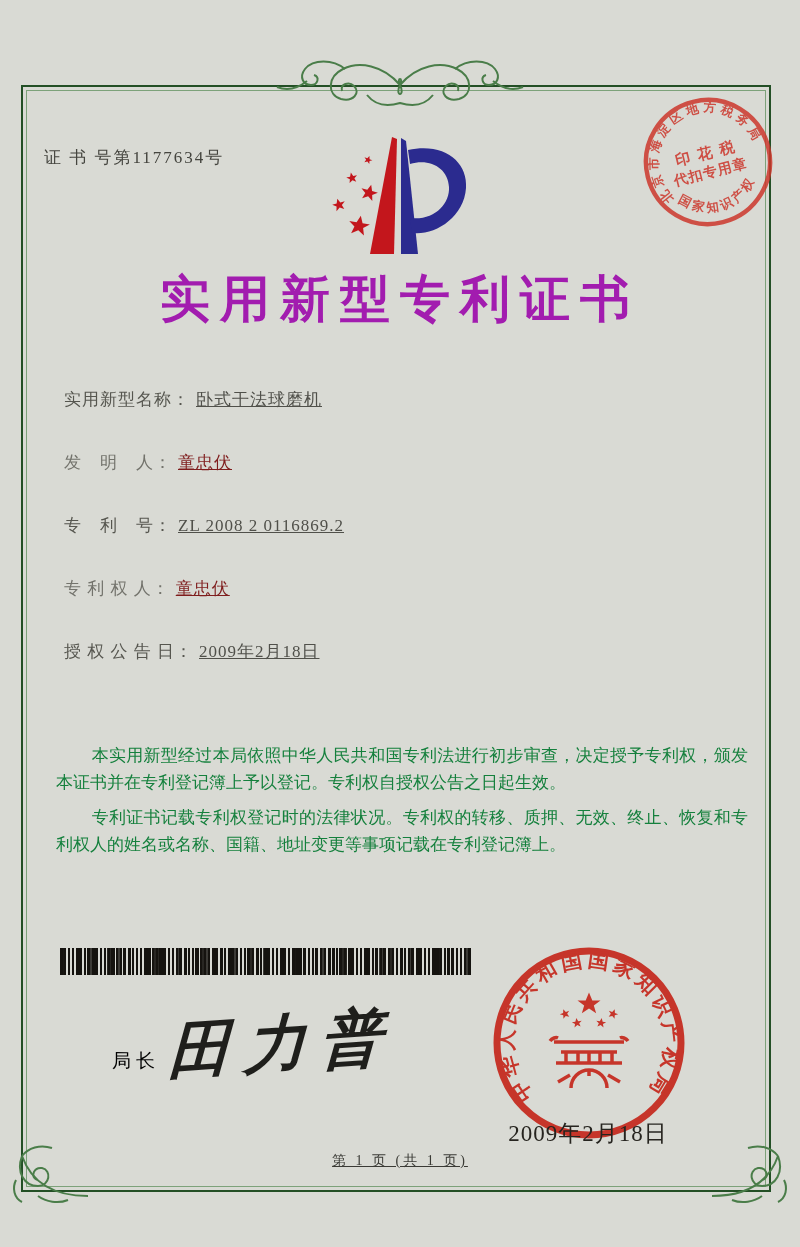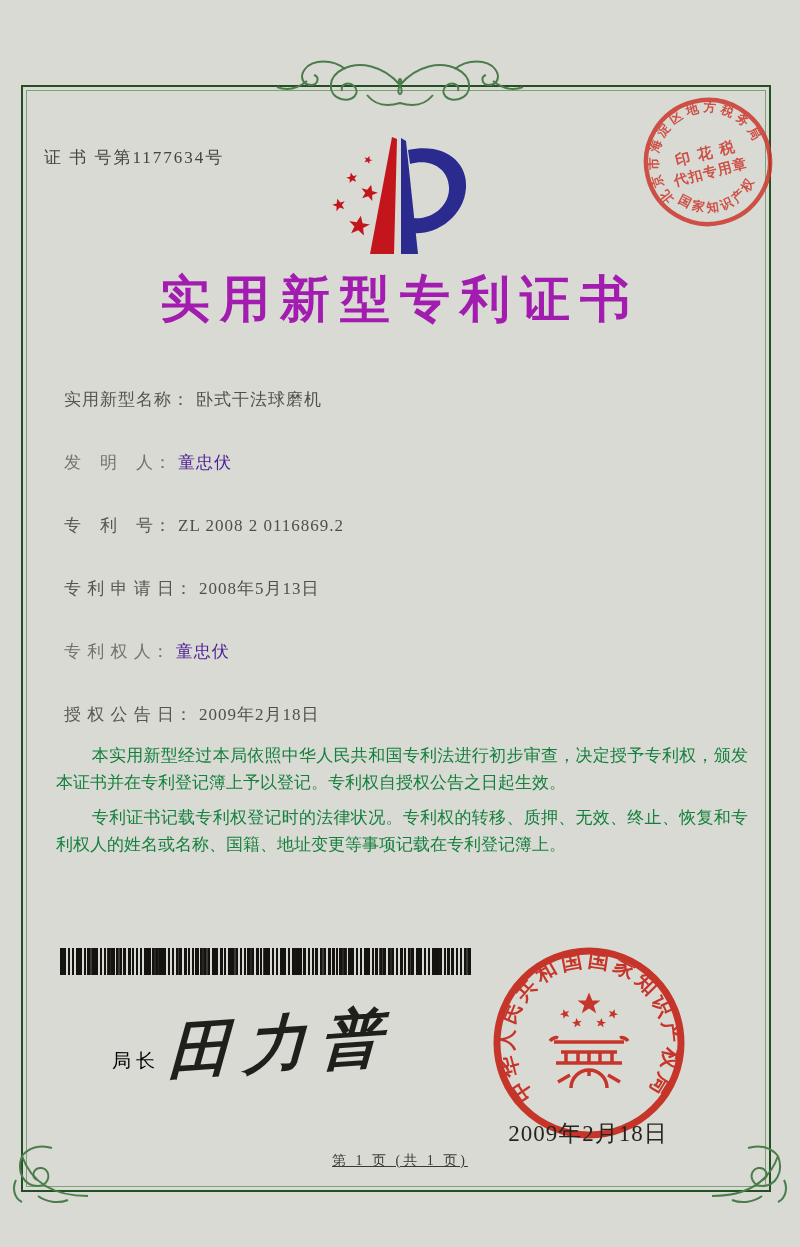--- a/index.html
+++ b/index.html
@@ -33,23 +33,23 @@
   .logo{position:absolute;left:322px;top:134px;width:156px;height:124px;}
 
   .title{
     position:absolute;left:0;right:0;top:266px;
     text-align:center;font-size:50px;font-weight:700;
     letter-spacing:10px;color:#a21caf;
   }
 
   .fields{position:absolute;left:64px;top:388px;width:660px;}
   .field-row{height:20px;margin-bottom:43px;font-size:17px;color:#56564f;letter-spacing:1px;white-space:nowrap;}
-  .field-row .val{margin-left:6px;color:#50504a;}
+  .field-row .val{margin-left:6px;color:#50504a;text-decoration:underline;}
   .field-row.faded{color:#73736c;}
-  .field-row.faded .val{color:#4c1d95;}
+  .field-row.faded .val{color:#7f1d1d;}
 
   .paragraphs{
     position:absolute;left:56px;top:742px;width:692px;
     font-size:17px;line-height:27px;color:#15803d;text-align:justify;
   }
   .paragraphs p{margin:0 0 8px 0;text-indent:2.1em;}
 
   .barcode{
     position:absolute;left:60px;top:948px;width:412px;height:27px;
     background-image:
@@ -151,23 +151,20 @@
 
   <div class="fields">
     <div class="field-row">
       <span>实用新型名称：</span><span class="val">卧式干法球磨机</span>
     </div>
     <div class="field-row faded">
       <span>发　明　人：</span><span class="val">童忠伏</span>
     </div>
     <div class="field-row">
       <span>专　利　号：</span><span class="val">ZL 2008 2 0116869.2</span>
-    </div>
-    <div class="field-row">
-      <span>专 利 申 请 日：</span><span class="val">2008年5月13日</span>
     </div>
     <div class="field-row faded">
       <span>专 利 权 人：</span><span class="val">童忠伏</span>
     </div>
     <div class="field-row">
       <span>授 权 公 告 日：</span><span class="val">2009年2月18日</span>
     </div>
   </div>
 
   <div class="paragraphs">

